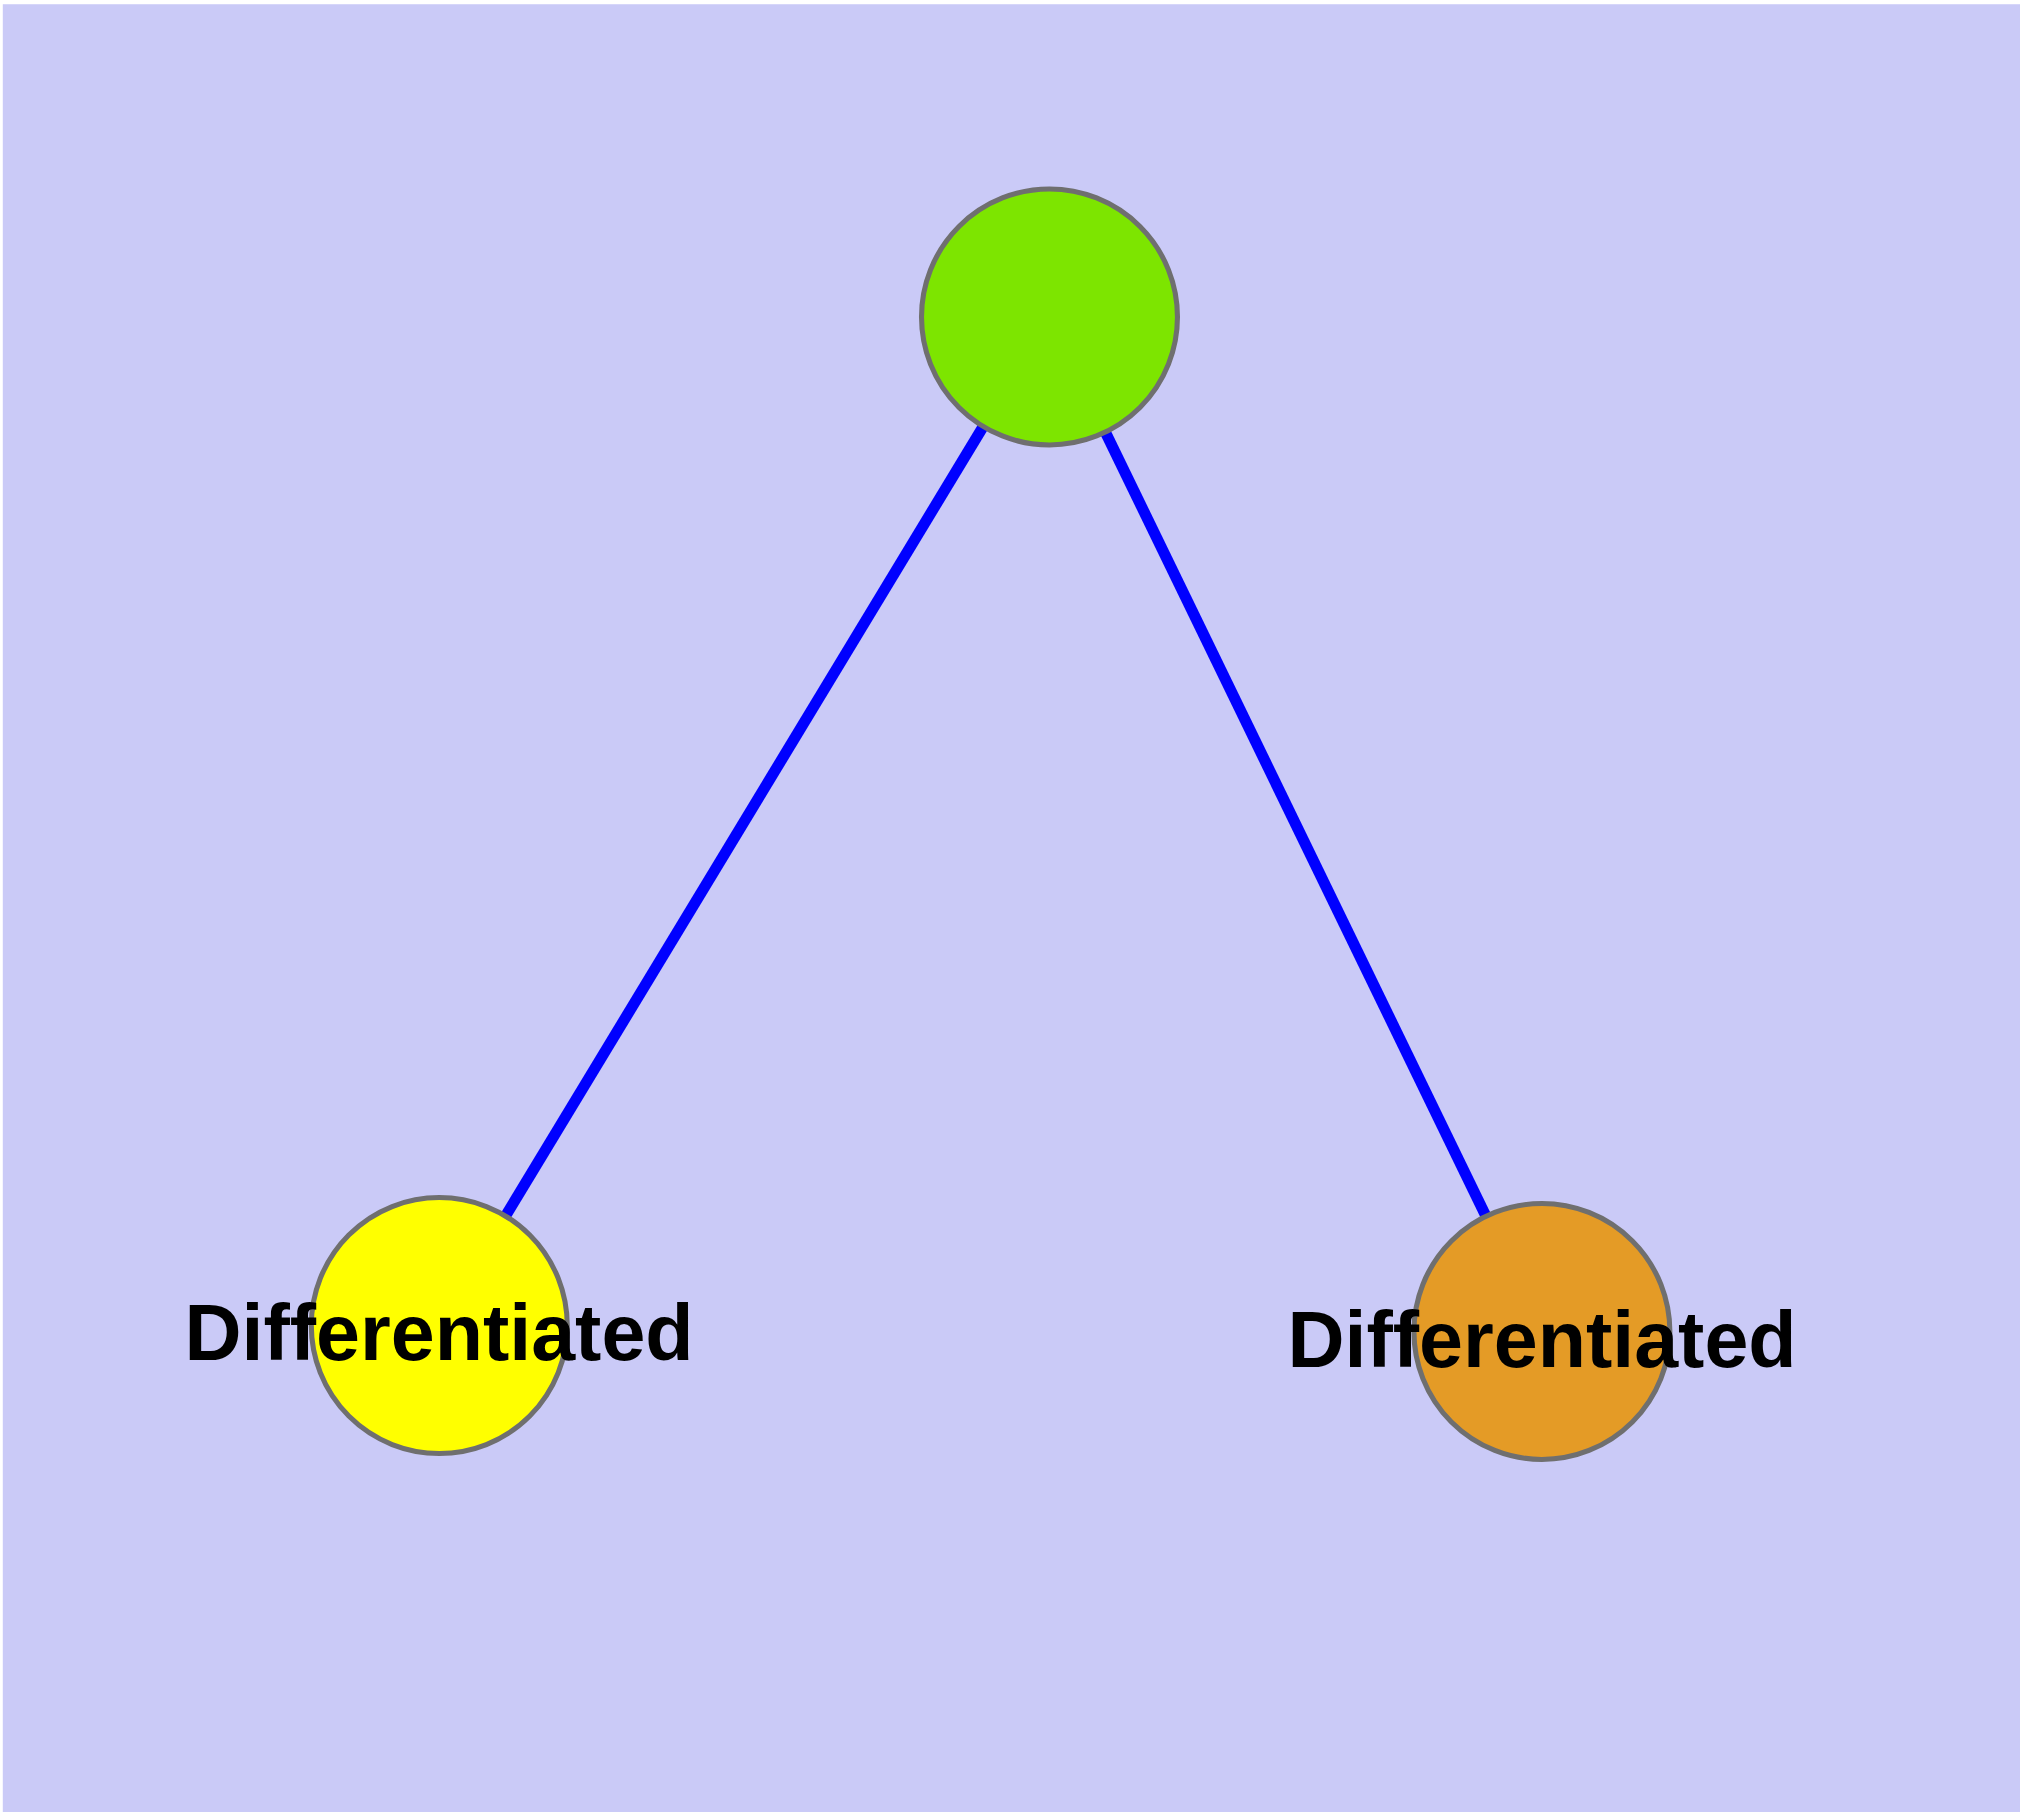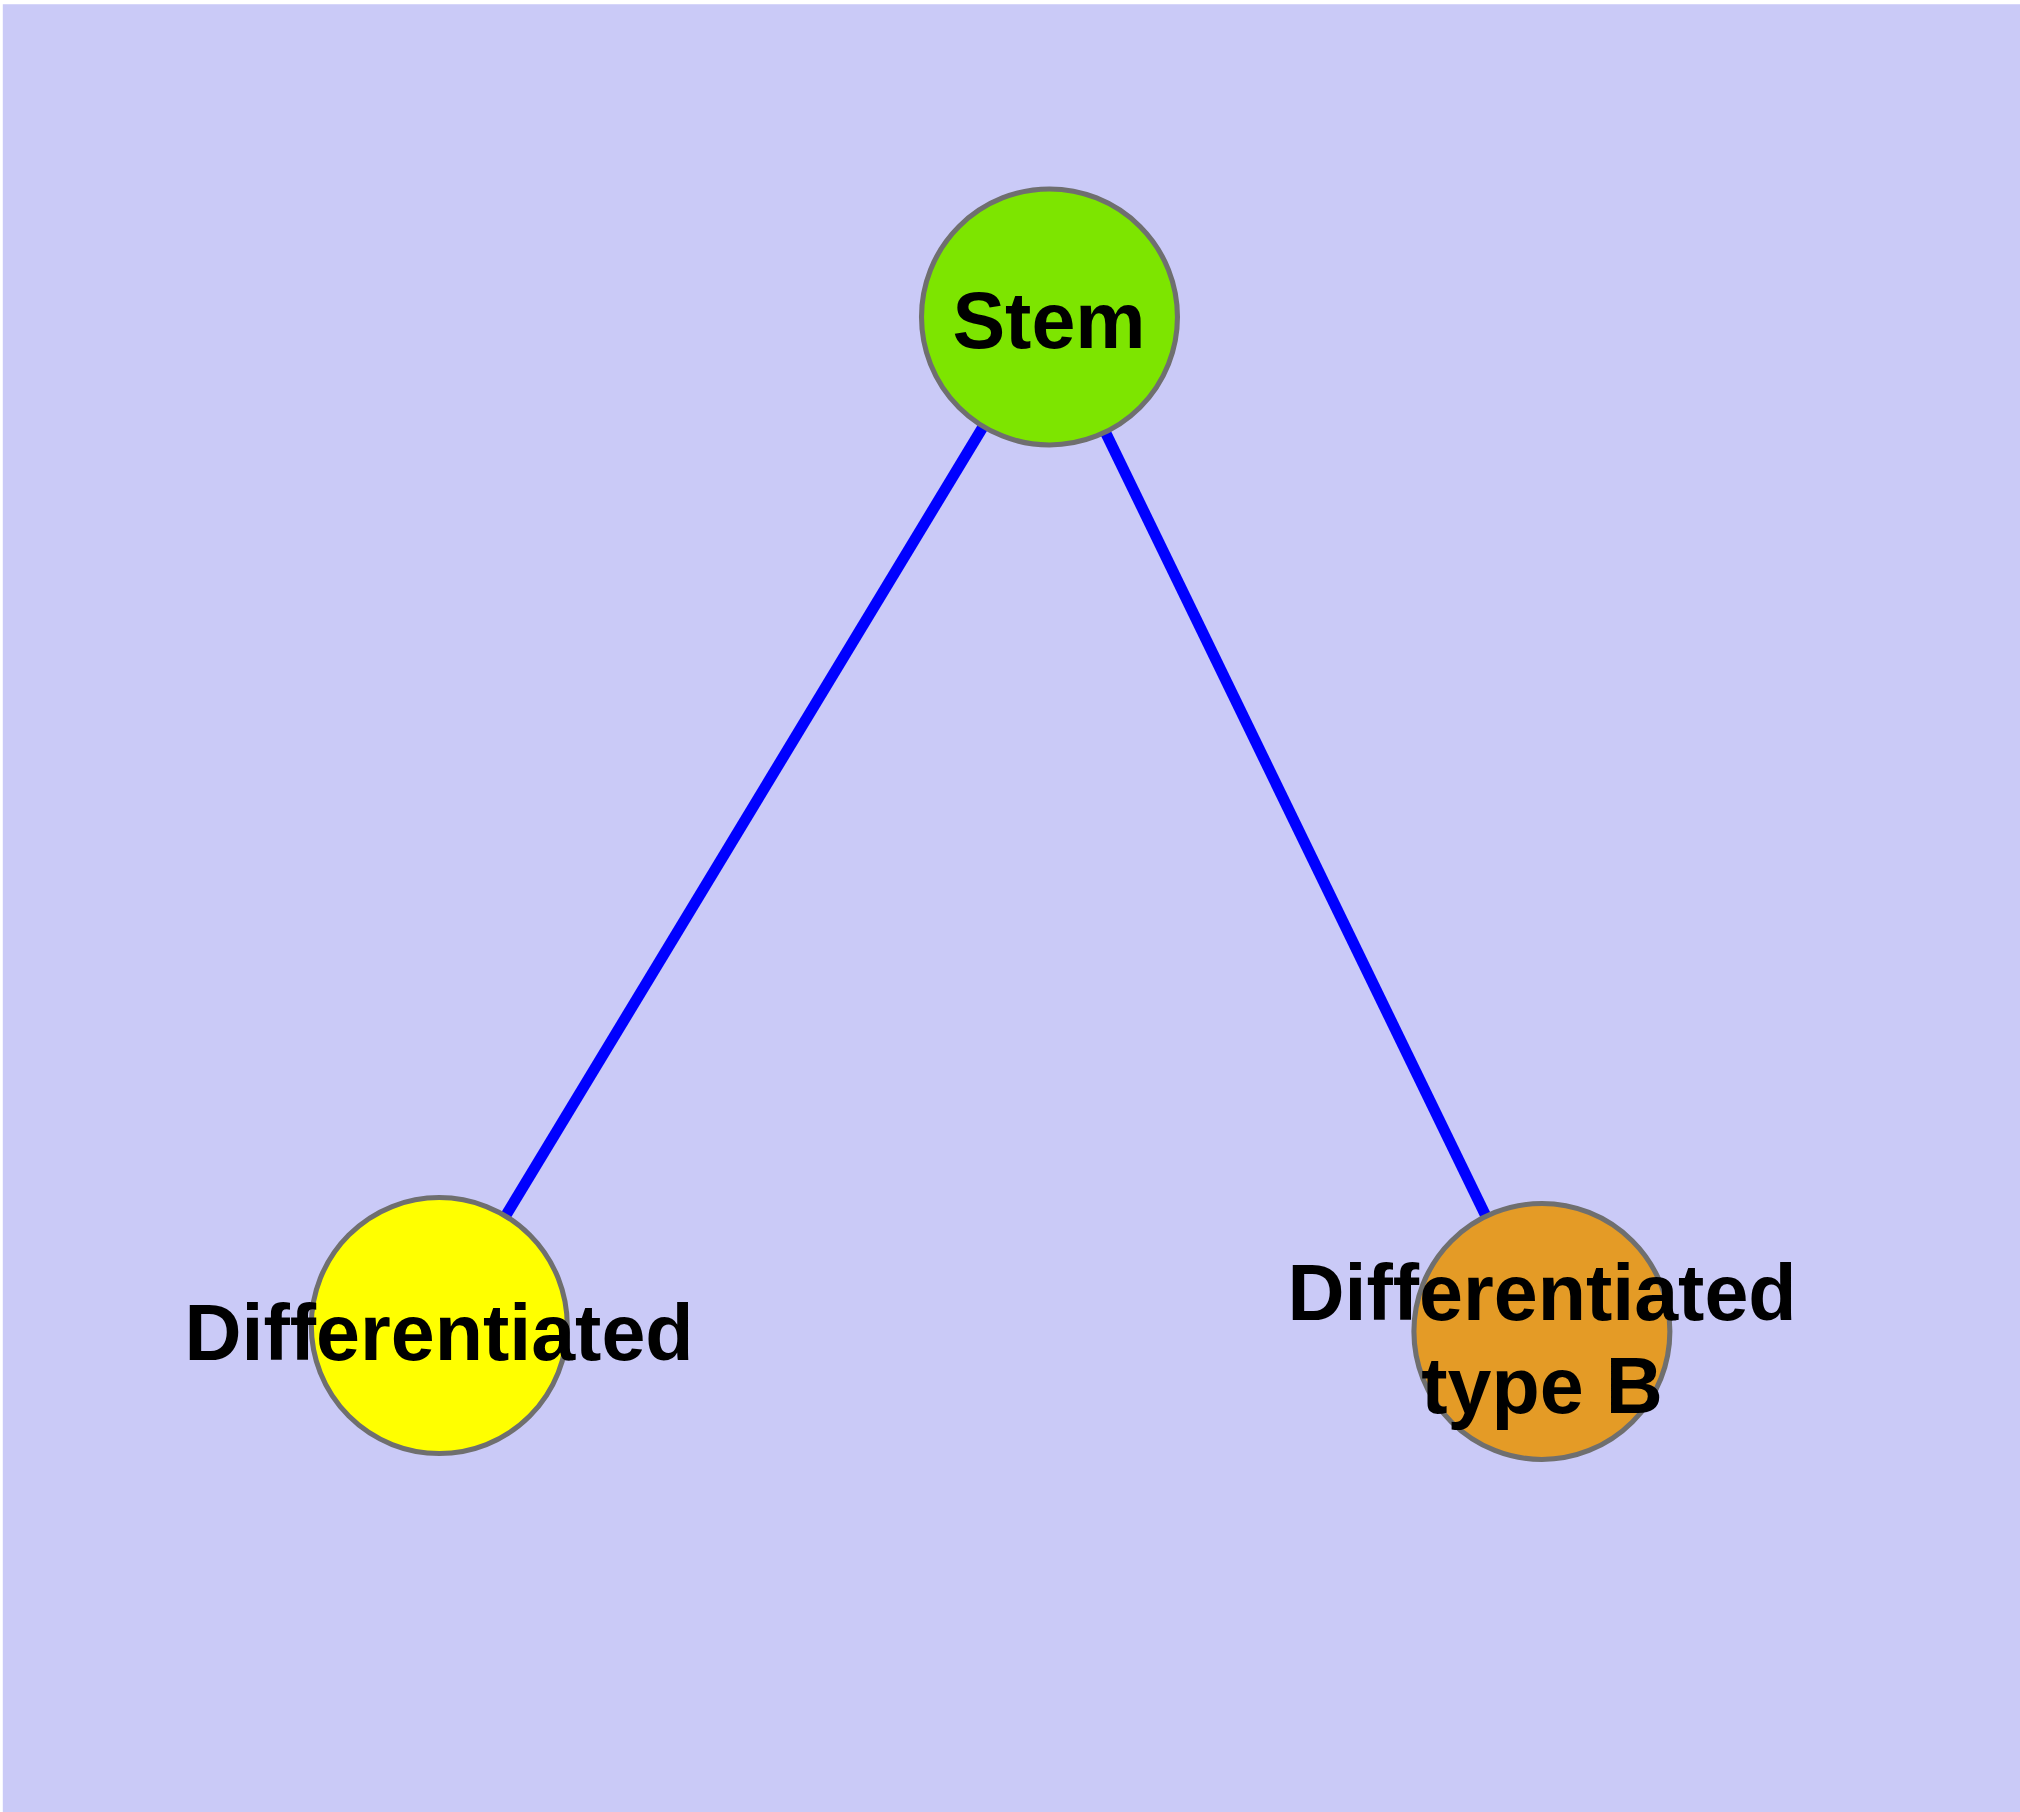--- a/index.html
+++ b/index.html
@@ -60,27 +60,23 @@
 
     <line x1="1238" y1="374" x2="1819" y2="1571" stroke="#0000ff"></line>
 
     <circle cx="1238" cy="374" r="151" fill="#7de500" stroke="#6f6f6f"></circle>
 
     <circle cx="518" cy="1564" r="151" fill="#ffff00" stroke="#6f6f6f"></circle>
 
     <circle cx="1819" cy="1571" r="151" fill="#e49b26" stroke="#6f6f6f"></circle>
   </svg>
 
-  <div class="node-label" style="left:1049px; top:320px;">
-    <span class="label-line">Stem</span>
-  </div>
 
   <div class="node-label" style="left:439px; top:1332px;">
     <span class="label-line">Differentiated</span>
   </div>
 
   <div class="node-label" style="left:1542px; top:1339px;">
     <span class="label-line">Differentiated</span>
-    <span class="label-line">type B</span>
   </div>
 
 </div>
 
 
 </body></html>

